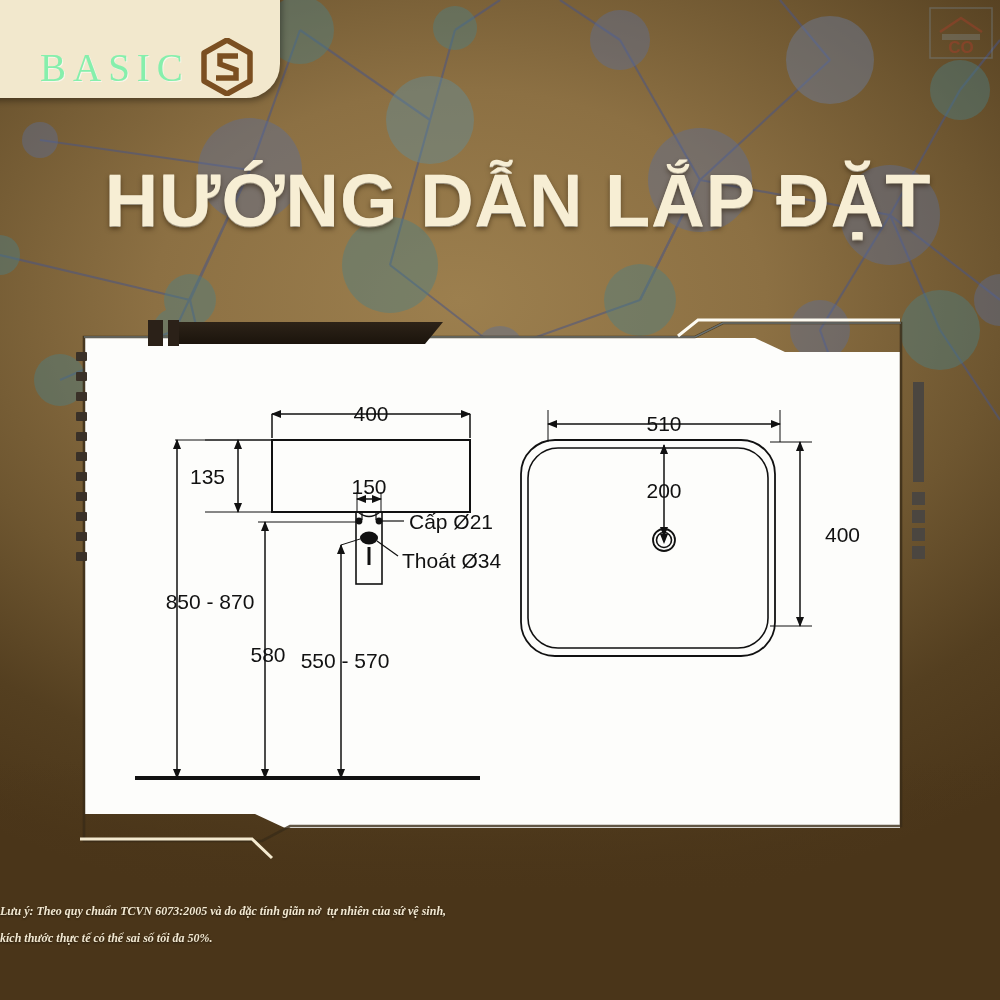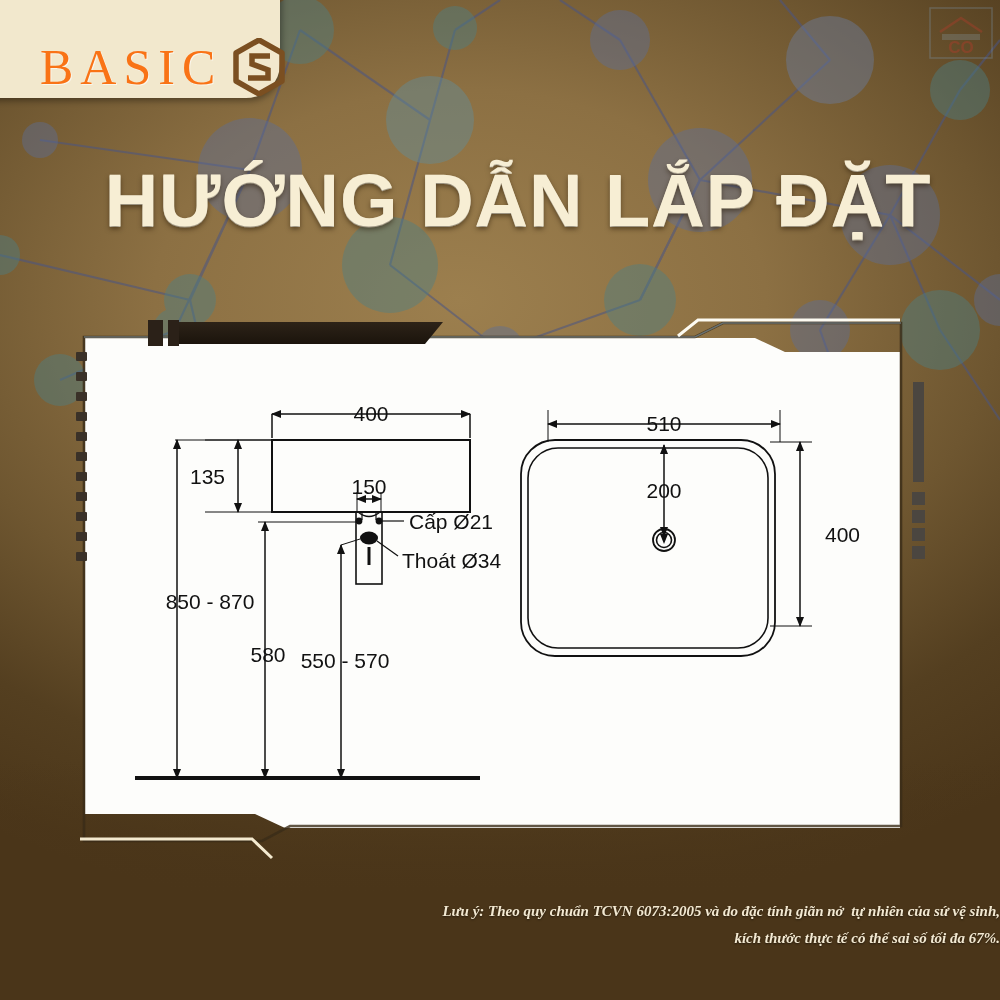--- a/index.html
+++ b/index.html
@@ -35,21 +35,21 @@
     border-bottom-right-radius:34px;
     box-shadow:2px 3px 6px rgba(0,0,0,.35);
     transform:skewX(-0deg);
   }
   #logo-banner-inner{
     position:absolute; left:20px; top:18px; width:280px; height:98px;
     display:flex; align-items:center; padding-left:20px; gap:8px;
   }
   #logo-text{
     font-family:"Liberation Serif", serif;
-    font-size:50px; letter-spacing:7px; color:#f97316; font-weight:400;
+    font-size:39px; letter-spacing:7px; color:#86efac; font-weight:400;
     text-shadow:1px 1px 0 rgba(255,255,255,.6);
   }
   #logo-mark{ margin-left:2px; }
 
   
   #page-title{
     position:absolute; left:0; top:158px; width:1000px;
     text-align:center;
     font-family:"Liberation Sans", sans-serif;
     font-weight:bold;
@@ -84,26 +84,26 @@
     position:absolute; left:80px; top:832px; width:200px; height:28px;
   }
   
   .edge-tick{ position:absolute; width:11px; height:9px; background:#3a3128; border-radius:1px; }
   
   #side-bar-long{ position:absolute; left:913px; top:382px; width:11px; height:100px; background:#4b4640; }
   .side-sq{ position:absolute; left:912px; width:13px; height:13px; background:#4b4640; }
 
   
   #footer-note{
-    position:absolute; left:0; top:898px; width:1000px; text-align:right;
+    position:absolute; left:0; top:898px; width:1000px; text-align:left;
     color:#f3e9d2;
     font-family:"Liberation Serif", serif;
     font-style:italic;
     font-weight:bold;
-    font-size:15px;
+    font-size:12px;
     line-height:27px;
     text-shadow:0 1px 2px rgba(0,0,0,.5);
   }
   #footer-note div{ white-space:pre; }
 
   svg text{ font-family:"Liberation Sans", sans-serif; }
 </style>
 </head>
 <body>
 
@@ -311,14 +311,14 @@
 
       <text x="664" y="431" text-anchor="middle">510</text>
       <text x="825" y="542">400</text>
       <text x="664" y="498" text-anchor="middle">200</text>
     </g>
   </svg>
 </div>
 
 <div id="footer-note">
   <div>Lưu ý: Theo quy chuẩn TCVN 6073:2005 và do đặc tính giãn nở  tự nhiên của sứ vệ sinh,</div>
-  <div>kích thước thực tế có thể sai số tối đa 67%.</div>
+  <div>kích thước thực tế có thể sai số tối đa 50%.</div>
 </div>
 
 </body></html>

